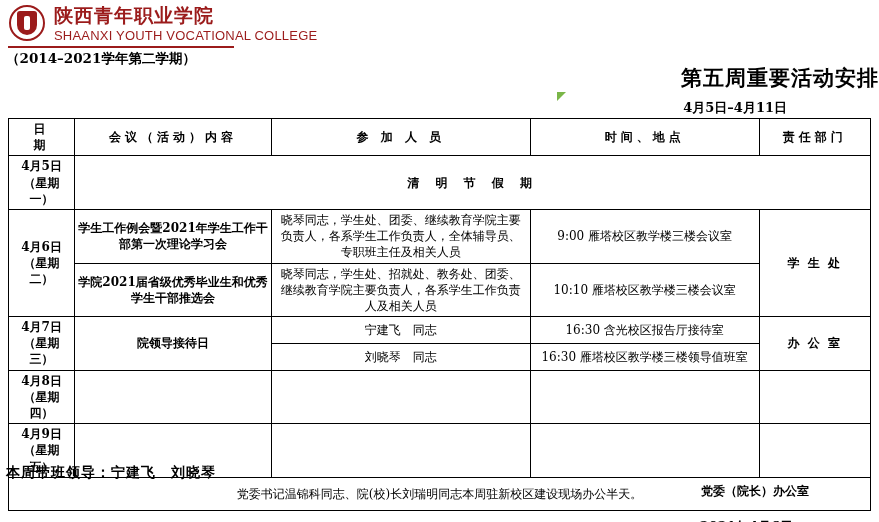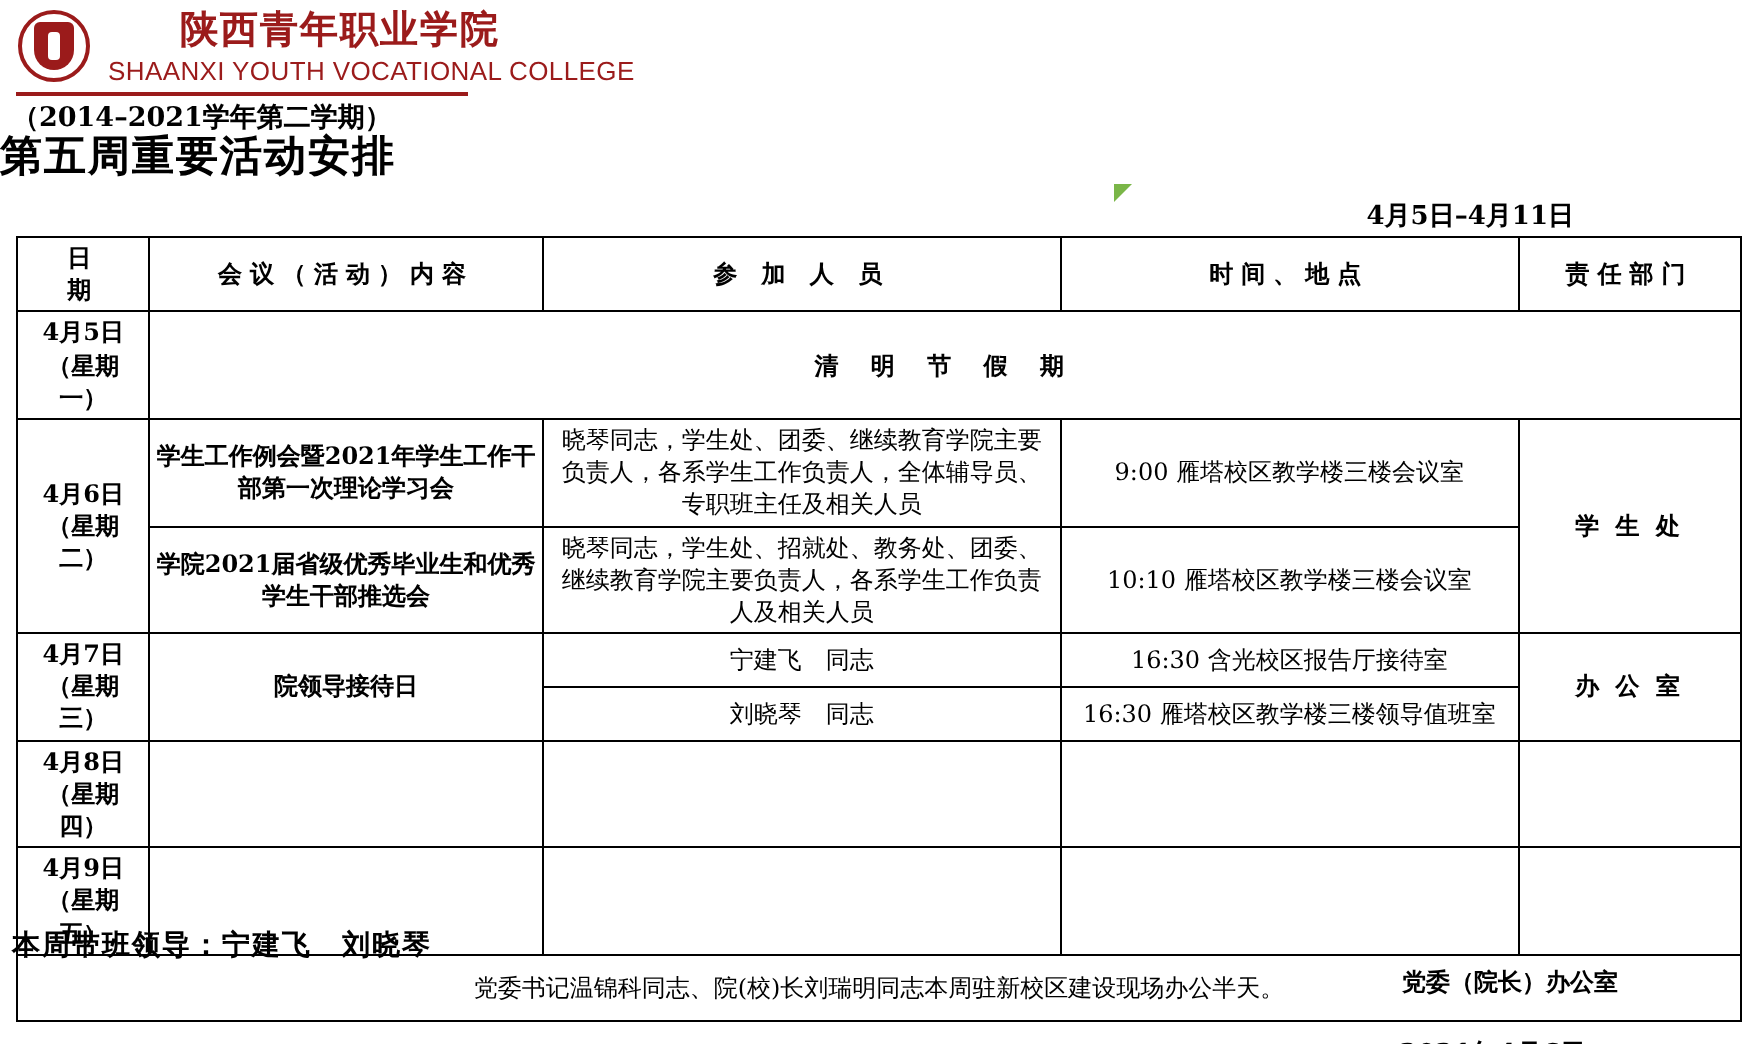--- a/index.html
+++ b/index.html
@@ -63,21 +63,20 @@
     margin-left: 6px;
     line-height: 1.05;
   }
   .logo-cn {
     font-family: "DejaVu Serif", serif;
     font-weight: bold;
     font-size: 19px;
     color: #9b1b1b;
     letter-spacing: 1px;
     white-space: nowrap;
-    margin-left: 36px;
   }
   .logo-en {
     font-family: "Liberation Sans", sans-serif;
     font-size: 13px;
     color: #9b1b1b;
     letter-spacing: 0.2px;
     margin-top: 3px;
     white-space: nowrap;
   }
   .logo-underline {
@@ -97,21 +96,21 @@
     font-weight: bold;
     font-size: 13.5px;
     white-space: nowrap;
   }
   
   .doc-title {
     position: absolute;
     left: 0;
     top: 64px;
     width: 879px;
-    text-align: left;
+    text-align: right;
     font-family: "DejaVu Serif", serif;
     font-weight: bold;
     font-size: 21px;
     letter-spacing: 1px;
   }
   
   .date-range {
     position: absolute;
     right: 92px;
     top: 99px;

